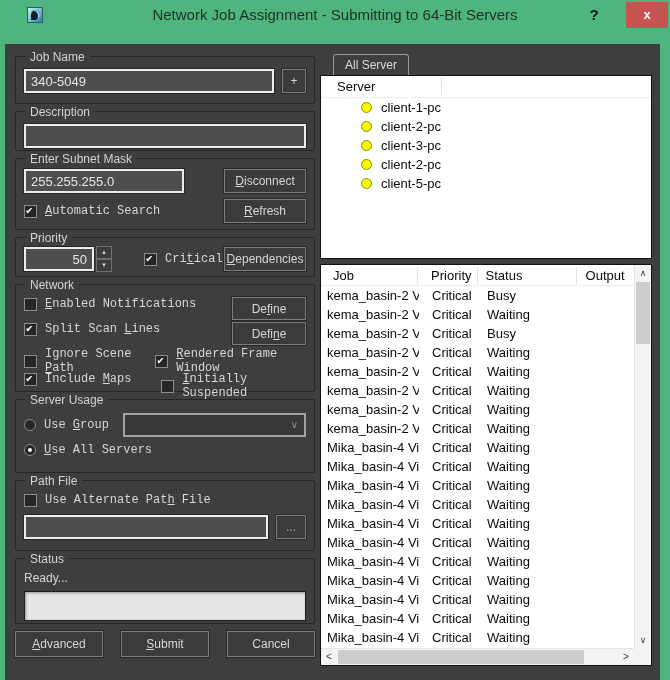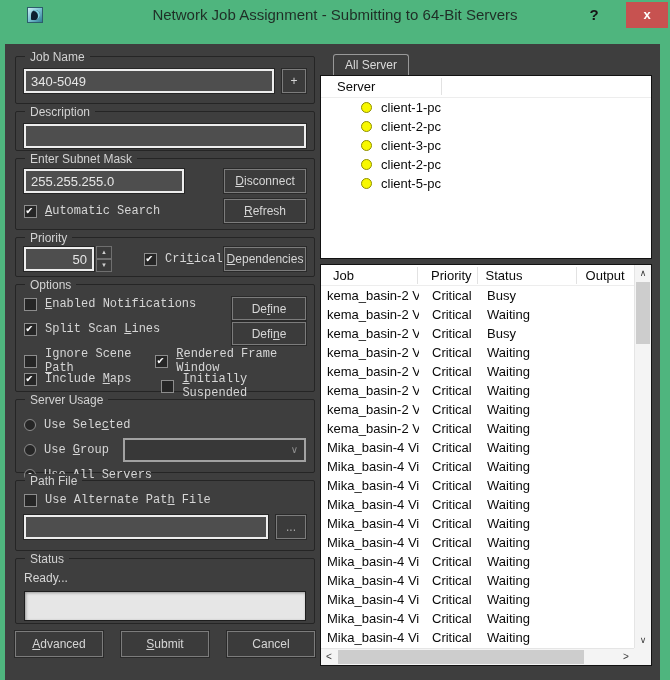--- a/index.html
+++ b/index.html
@@ -211,21 +211,21 @@
             <span>e</span>
             <span>n</span>
             <span>c</span>
             <span>i</span>
             <span>e</span>
             <span>s</span>
           </div>
       </div>
 
       <div class="group g-options">
-        <span class="group-label">Options</span>
+        <span class="group-label">Network</span>
         <div class="orow">
           <div class="ck-row">
             <span class="cb"></span>
             <span><span class="mn">E</span><span>n</span><span>a</span><span>b</span><span>l</span><span>e</span><span>d</span><span> </span><span>N</span><span>o</span><span>t</span><span>i</span><span>f</span><span>i</span><span>c</span><span>a</span><span>t</span><span>i</span><span>o</span><span>n</span><span>s</span></span>
           </div>
           <div class="btn">
               <span>D</span>
               <span>e</span>
               <span class="mn">f</span>
               <span>i</span>
@@ -264,26 +264,20 @@
           </div>
           <div class="ck-row">
             <span class="cb"></span>
             <span><span class="mn">I</span><span>n</span><span>i</span><span>t</span><span>i</span><span>a</span><span>l</span><span>l</span><span>y</span><span> </span><span>S</span><span>u</span><span>s</span><span>p</span><span>e</span><span>n</span><span>d</span><span>e</span><span>d</span></span>
           </div>
         </div>
       </div>
 
       <div class="group g-usage">
         <span class="group-label">Server Usage</span>
-        <div class="orow">
-          <div class="ck-row">
-            <span class="radio"></span>
-            <span><span>U</span><span>s</span><span>e</span><span> </span><span>S</span><span>e</span><span>l</span><span>e</span><span class="mn">c</span><span>t</span><span>e</span><span>d</span></span>
-          </div>
-        </div>
         <div class="orow">
           <div class="ck-row">
             <span class="radio"></span>
             <span><span>U</span><span>s</span><span>e</span><span> </span><span class="mn">G</span><span>r</span><span>o</span><span>u</span><span>p</span></span>
           </div>
           <div class="combo">
             <span>∨</span>
           </div>
         </div>
         <div class="orow">

